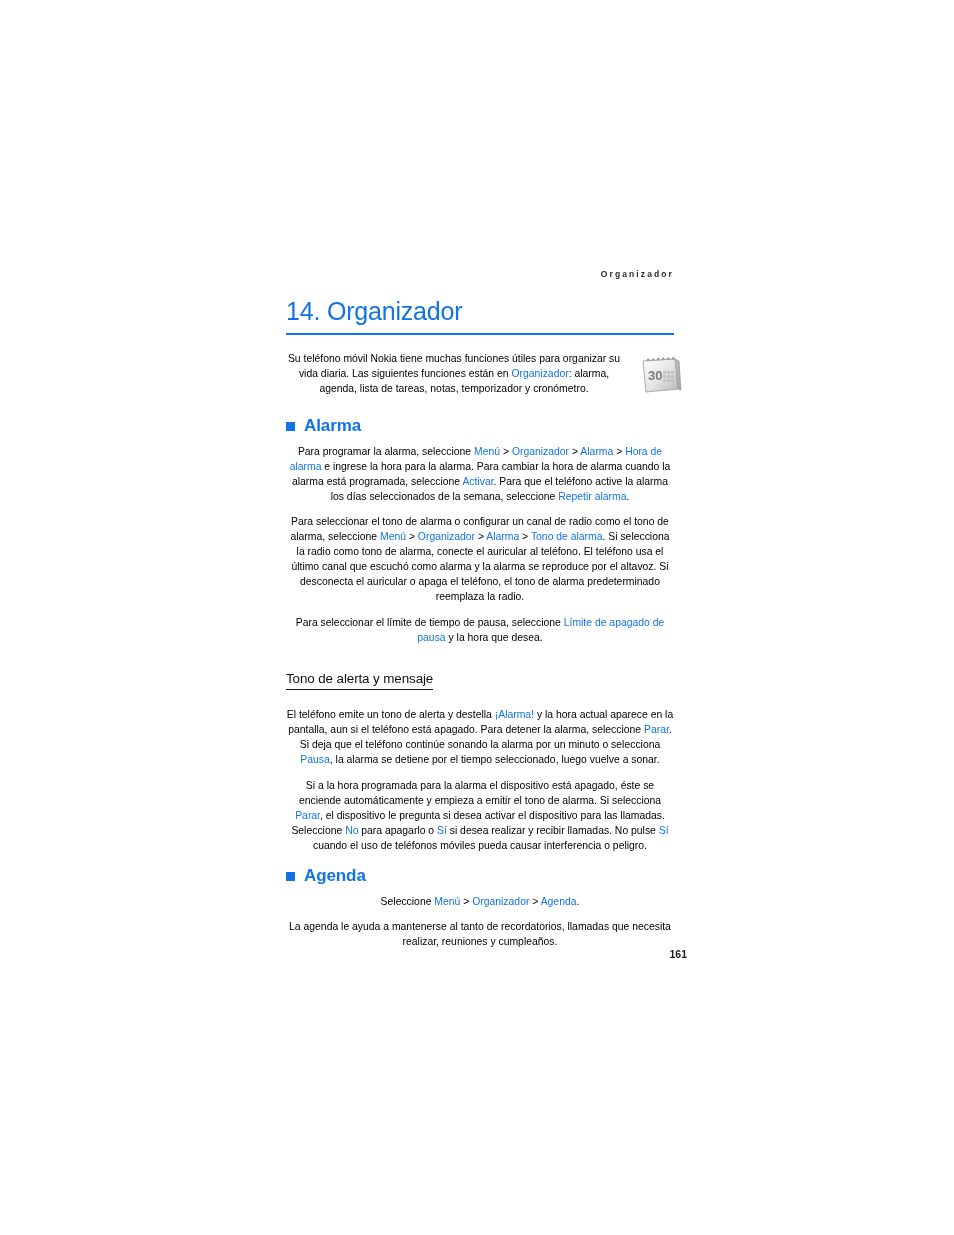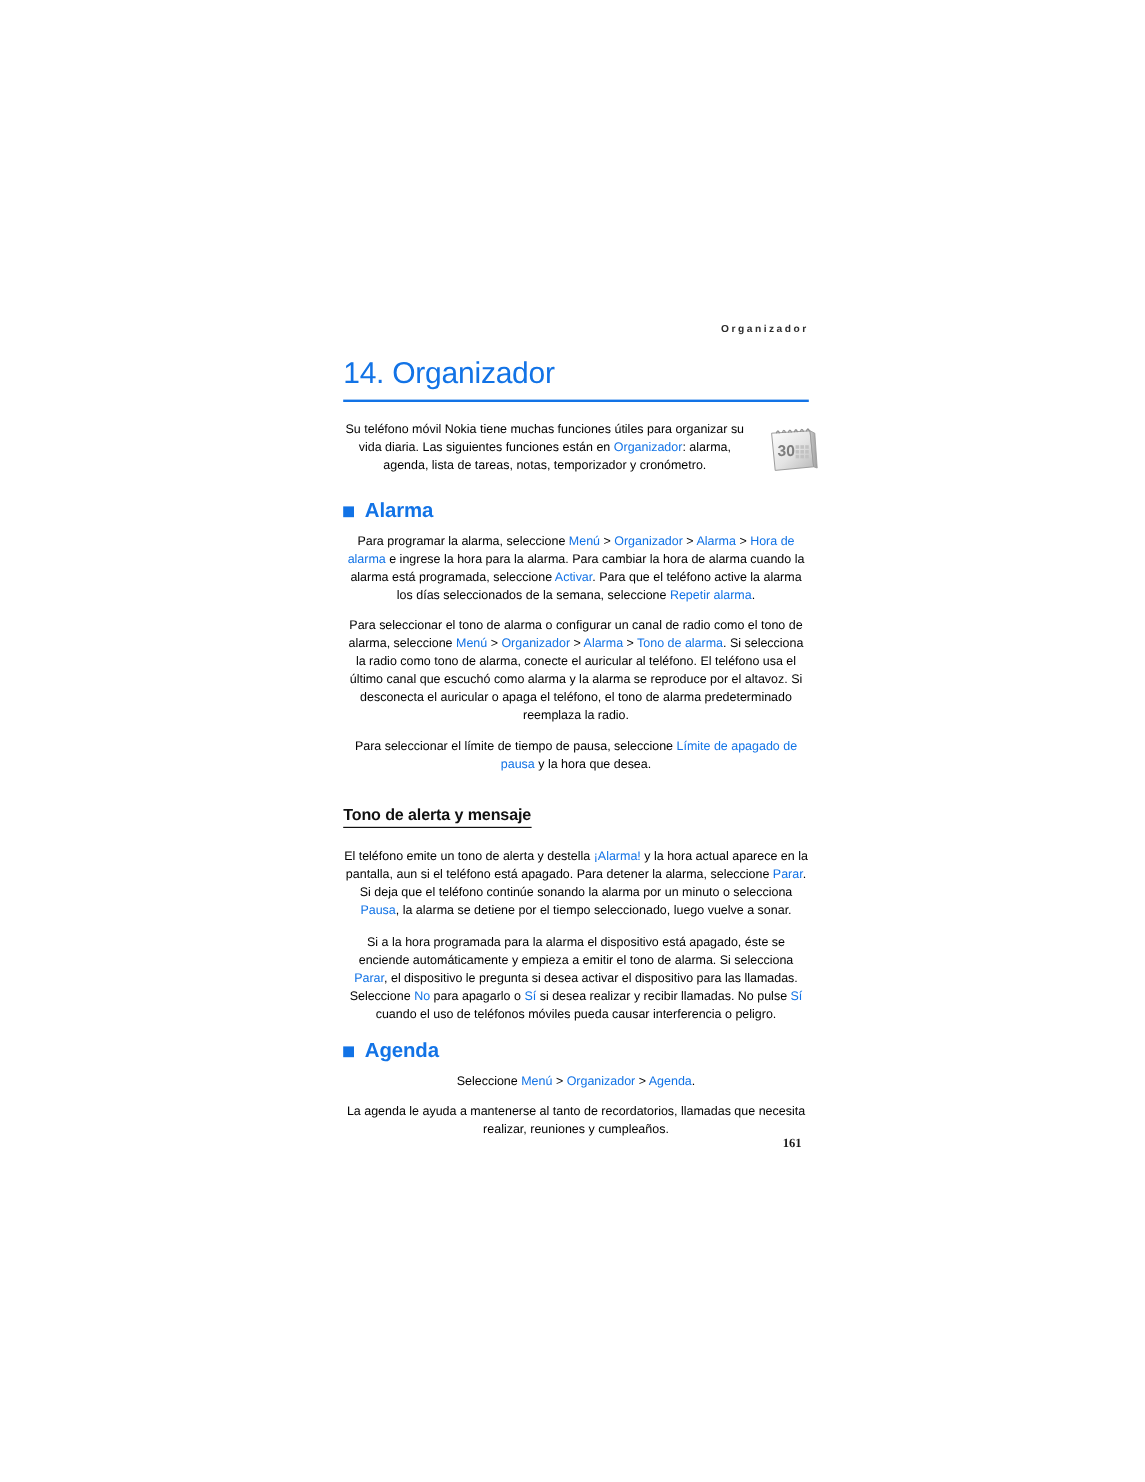--- a/index.html
+++ b/index.html
@@ -103,44 +103,43 @@
     font-size: 17px;
     font-weight: bold;
     color: #1273e6;
     line-height: 1;
     letter-spacing: -0.1px;
   }
 
   
   .sub-head {
     font-size: 13.4px;
-    font-weight: bold;
+    font-weight: normal;
     color: #111111;
     margin: 17px 0 7px 0;
     padding-bottom: 3px;
     border-bottom: 1.2px solid #111111;
     display: inline-block;
     line-height: 1.15;
     letter-spacing: -0.1px;
   }
   .sub-head-wrap {
     display: block;
   }
 
   
   .page-number {
     position: absolute;
-    left: 280px;
+    left: 299px;
     top: 948px;
     width: 388px;
     text-align: right;
     font-size: 10.5px;
     font-weight: bold;
     color: #1a1a1a;
-    font-family: Liberation Serif, serif;
   }
 </style>
 </head>
 <body>
 
 <div class="page">
 
   <div class="running-header">Organizador</div>
 
   <h1 class="chapter-title">14. Organizador</h1>

